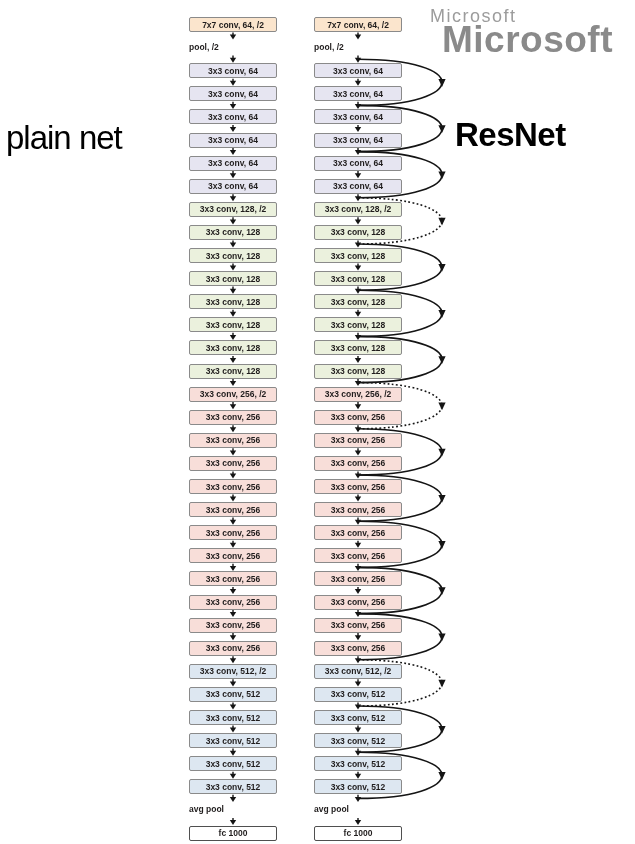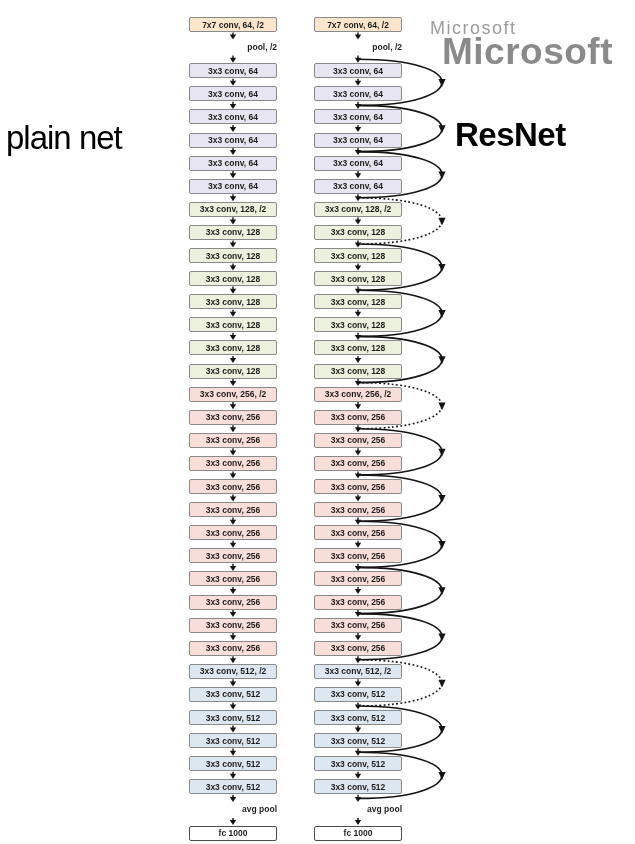--- a/index.html
+++ b/index.html
@@ -3,33 +3,33 @@
 <meta charset="utf-8">
 <style>
   html,body{margin:0;padding:0;background:#ffffff;}
   #canvas{
     position:relative;width:635px;height:844px;background:#ffffff;overflow:hidden;
     font-family:"Liberation Sans",sans-serif;
   }
   .col-title{position:absolute;color:#000;white-space:nowrap;}
   #plain-title{left:6px;top:119px;font-size:33px;font-weight:400;letter-spacing:-1px;}
   #resnet-title{left:455px;top:116px;font-size:33px;font-weight:700;letter-spacing:-0.5px;}
-  #logo{position:absolute;left:0;top:16px;width:635px;height:60px;}
+  #logo{position:absolute;left:0;top:4px;width:635px;height:60px;}
   #logo-microsoft{position:absolute;left:430px;top:2px;font-size:18px;font-weight:400;
     letter-spacing:1.5px;color:#9c9c9c;}
   #logo-research{position:absolute;left:442px;top:15px;font-size:37px;font-weight:700;
     letter-spacing:0.5px;color:#8a8a8a;}
   .lbox{
     position:absolute;width:88px;height:15px;box-sizing:border-box;
     border:1px solid #8a8a8a;border-radius:2px;
     display:flex;align-items:center;justify-content:center;
     font-size:8.5px;font-weight:700;color:#201d1d;white-space:nowrap;
   }
   .ltext{
-    position:absolute;width:88px;height:15px;text-align:right;line-height:15px;
+    position:absolute;width:88px;height:15px;text-align:left;line-height:15px;
     font-size:8.5px;font-weight:700;color:#201d1d;white-space:nowrap;
   }
   #connectors{position:absolute;left:0;top:0;pointer-events:none;}
 </style>
 </head>
 <body>
 
 <div id="canvas">
 
   <div id="logo">

